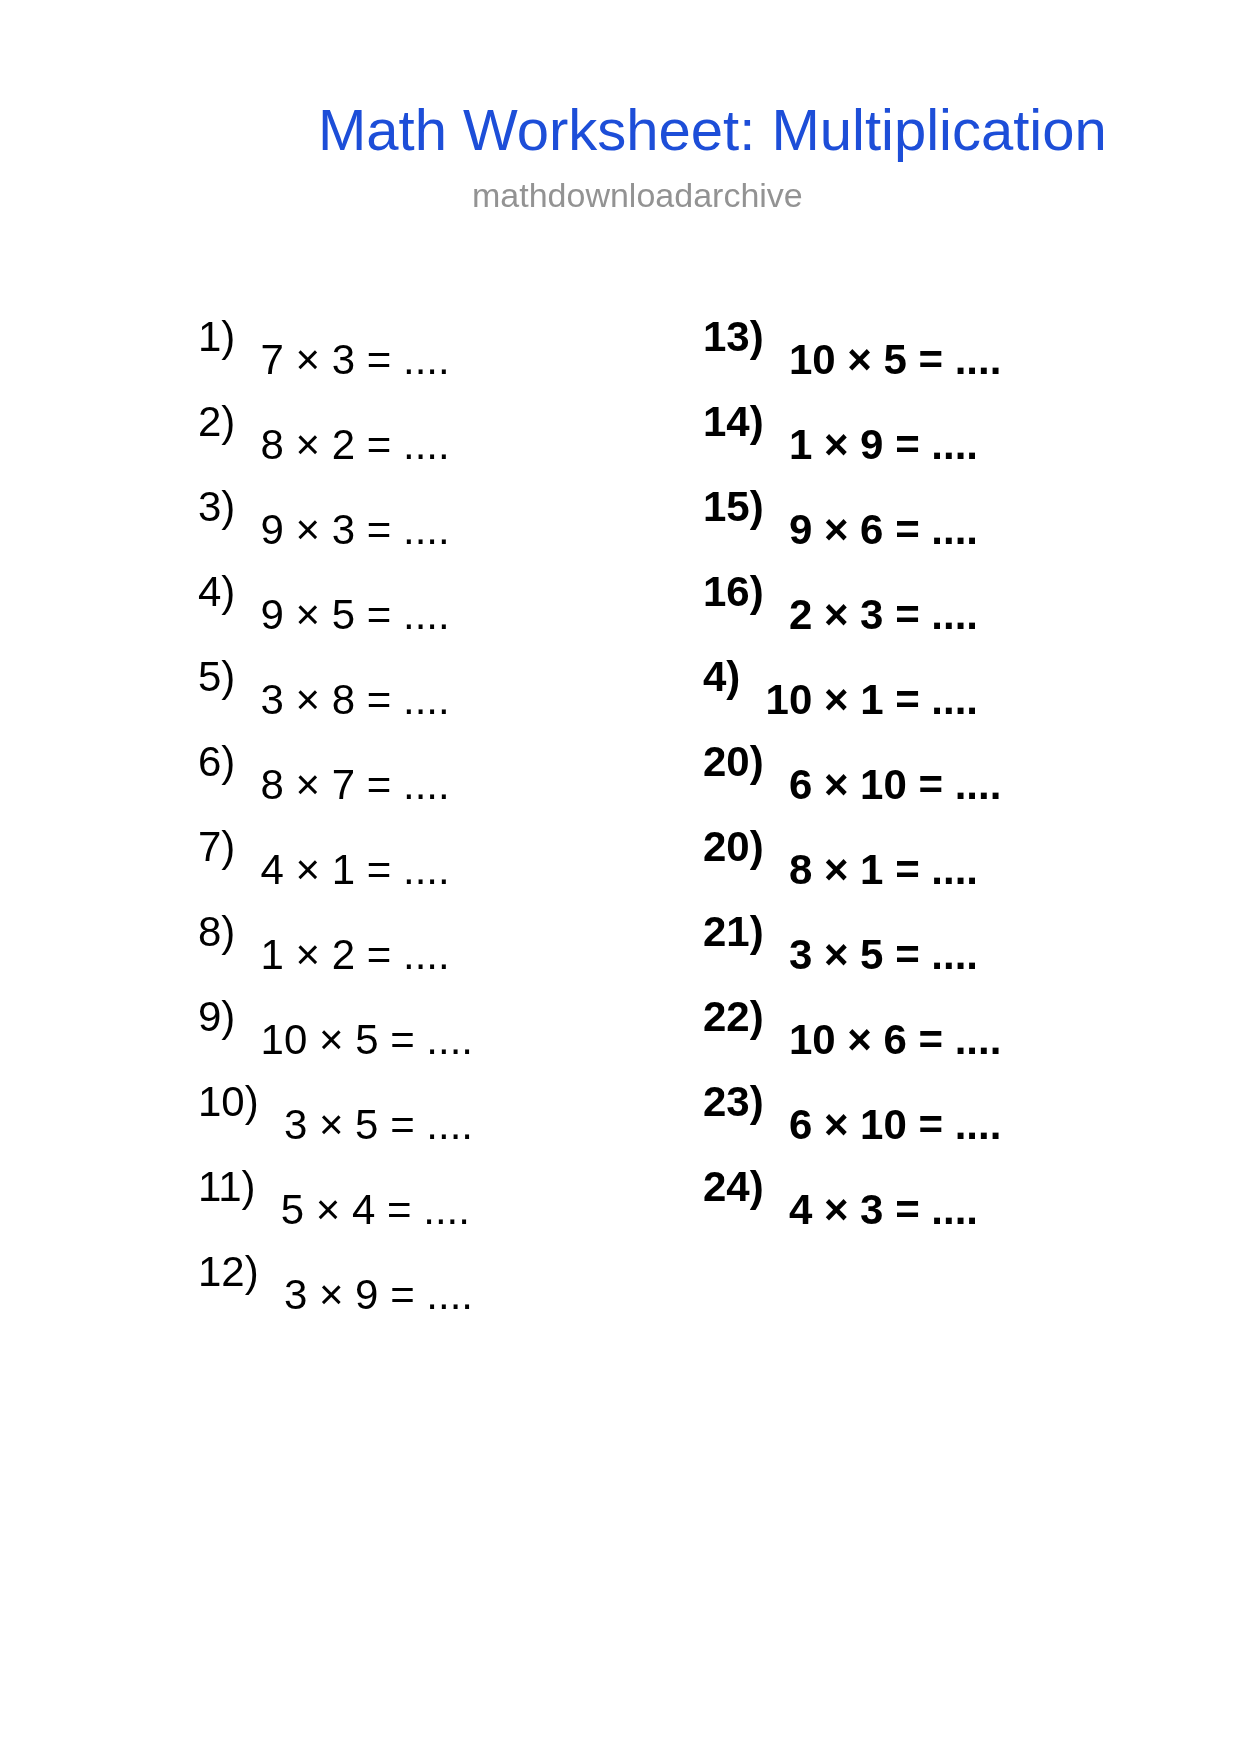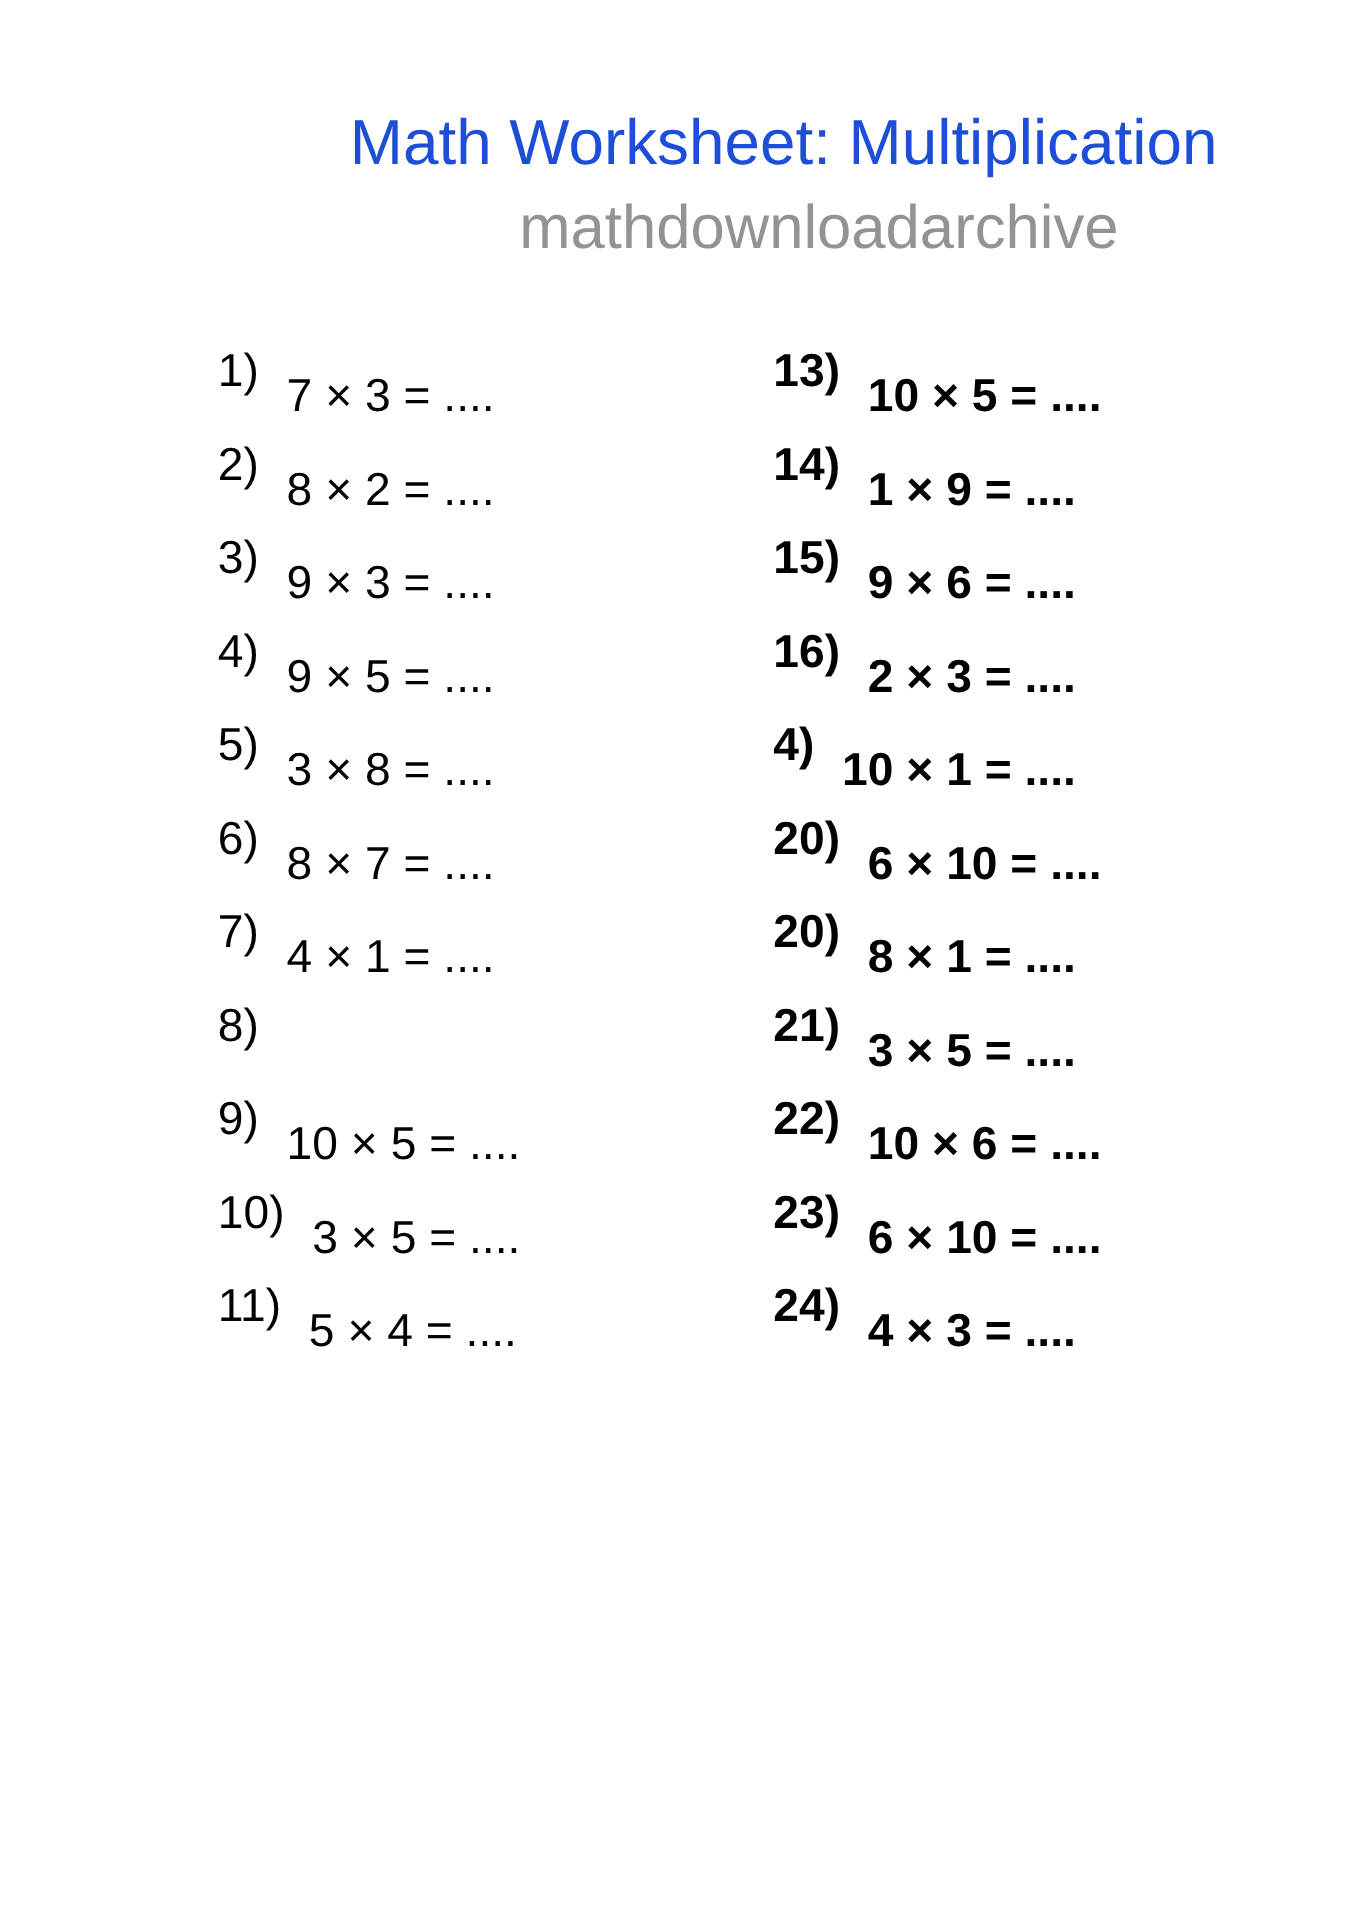--- a/index.html
+++ b/index.html
@@ -14,21 +14,21 @@
     position: absolute;
     left: 318px; top: 101px;
     font-size: 58px;
     line-height: 1;
     color: #1d4ed8;
     white-space: nowrap;
   }
   .subtitle {
     position: absolute;
     left: 472px; top: 178px;
-    font-size: 56px;
+    font-size: 34px;
     line-height: 1;
     color: #939393;
     white-space: nowrap;
   }
   .col {
     position: absolute;
     top: 294px;
   }
   .col-left  { left: 198px; }
   .col-right { left: 703px; font-weight: bold; }
@@ -73,32 +73,37 @@
     <div class="problem-row">
       <span>6)</span>
       <span class="problem-expression">8 × 7 = ....</span>
     </div>
     <div class="problem-row">
       <span>7)</span>
       <span class="problem-expression">4 × 1 = ....</span>
     </div>
     <div class="problem-row">
       <span>8)</span>
+      <span class="problem-expression">1 × 2 = ....</span>
     </div>
     <div class="problem-row">
       <span>9)</span>
       <span class="problem-expression">10 × 5 = ....</span>
     </div>
     <div class="problem-row">
       <span>10)</span>
       <span class="problem-expression">3 × 5 = ....</span>
     </div>
     <div class="problem-row">
       <span>11)</span>
       <span class="problem-expression">5 × 4 = ....</span>
+    </div>
+    <div class="problem-row">
+      <span>12)</span>
+      <span class="problem-expression">3 × 9 = ....</span>
     </div>
   </div>
 
 <div class="col col-right">
     <div class="problem-row">
       <span>13)</span>
       <span class="problem-expression">10 × 5 = ....</span>
     </div>
     <div class="problem-row">
       <span>14)</span>

